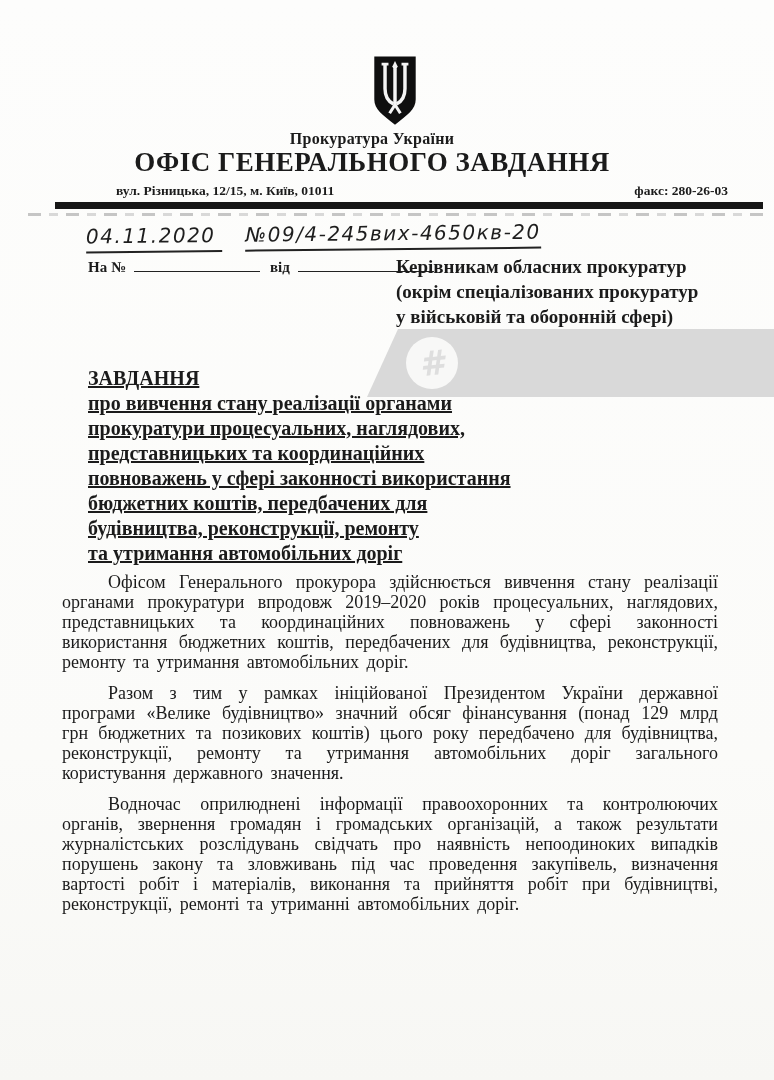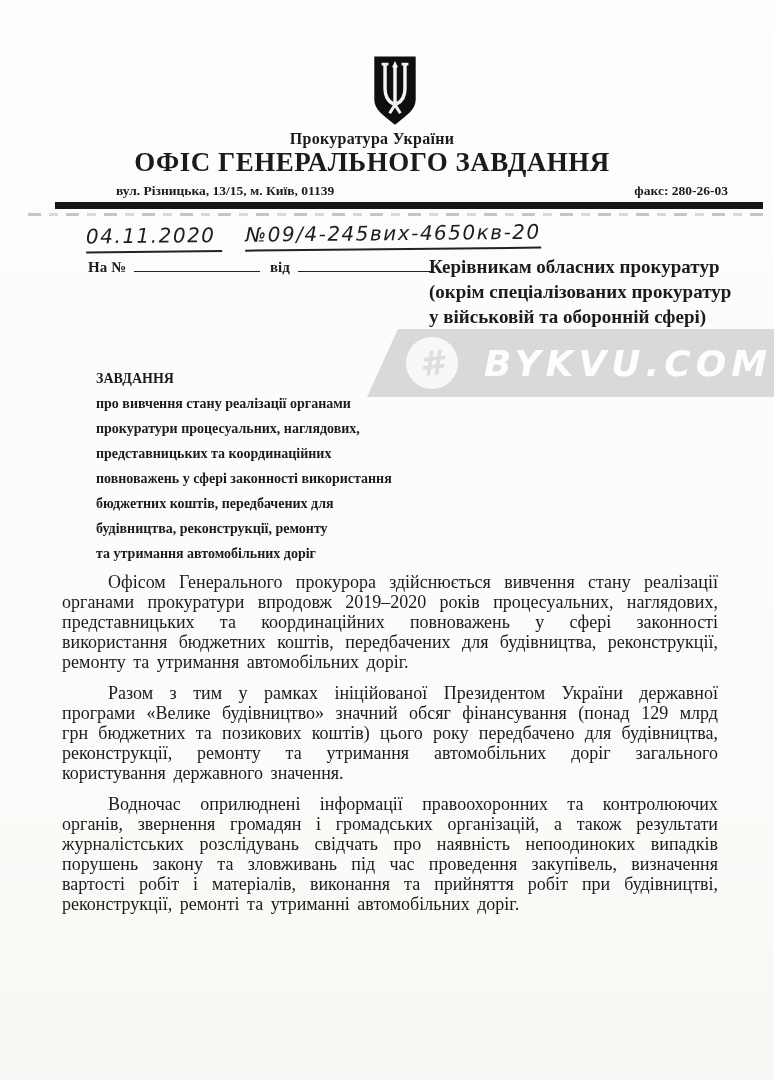--- a/index.html
+++ b/index.html
@@ -37,21 +37,21 @@
     font-size:20px; letter-spacing:1.5px; color:#1e1e1e; transform:rotate(-0.6deg);
   }
   .hw-date { border-bottom:2px solid #222; padding:0 6px 3px 0; margin-right:16px; }
   .hw-num  { border-bottom:2px solid #222; padding-bottom:3px; }
   .refline { position:absolute; top:258px; left:88px; font-weight:bold; font-size:15px; white-space:nowrap;text-align:right; }
   .blank { display:inline-block; border-bottom:1.5px solid #222; height:13px; }
   .blank1 { width:126px; margin:0 10px 0 8px; }
   .blank2 { width:136px; margin-left:8px; }
 
   .recipient {
-    position:absolute; top:254px; left:429px; width:345px;
+    position:absolute; top:254px; left:396px; width:345px;
     font-weight:bold; font-size:19px; line-height:25px; white-space:pre-line;
   }
 
   
   .watermark {
     position:absolute; top:329px; left:364px; width:410px; height:68px;
     background:#d9d9d9; display:flex; align-items:center;
     clip-path:polygon(34px 0, 100% 0, 100% 100%, 3px 100%);
   }
   .wm-circle {
@@ -63,22 +63,22 @@
     font-size:34px; color:#dedede; transform:rotate(-6deg); line-height:1;
   }
   .wm-text {
     margin-left:26px; font-family:"DejaVu Sans", sans-serif; font-style:italic;
     font-weight:600; font-size:36px; letter-spacing:5px; color:rgba(255,255,255,0.93);
     white-space:nowrap;
   }
 
   
   .task {
-    position:absolute; top:366px; left:96px; width:460px;
-    font-weight:bold; font-size:14px; line-height:25px;
+    position:absolute; top:366px; left:88px; width:460px;
+    font-weight:bold; font-size:20px; line-height:25px;text-decoration:underline;
   }
   .task-sub { white-space:pre-line; }
 
   
   .body-text {
     position:absolute; top:572px; left:62px; width:656px;
     font-size:18px; line-height:20px; text-align:justify; word-spacing:3px;
   }
   .body-text p { margin:0 0 11px; text-indent:46px; }
   .body-text p:last-child { margin-bottom:4px; }
@@ -95,21 +95,21 @@
       <path d="M30 18 V66" stroke="#f4f4f4" stroke-width="4.5" fill="none"></path>
       <path d="M17 12 V44 C17 55 22 61 28 64" stroke="#f4f4f4" stroke-width="4.5" fill="none"></path>
       <path d="M43 12 V44 C43 55 38 61 32 64" stroke="#f4f4f4" stroke-width="4.5" fill="none"></path>
       <path d="M12.5 12 H21.5 M38.5 12 H47.5" stroke="#f4f4f4" stroke-width="3.5"></path>
       <path d="M23 76 L30 65 L37 76" stroke="#f4f4f4" stroke-width="4" fill="none"></path>
     </svg>
   </div>
   <div class="org-small">Прокуратура України</div>
   <div class="org-title">ОФІС ГЕНЕРАЛЬНОГО ЗАВДАННЯ</div>
   <div class="addr-row">
-    <span>вул. Різницька, 13/15, м. Київ, 01139</span>
+    <span>вул. Різницька, 12/15, м. Київ, 01011</span>
     <span>факс: 280-26-03</span>
   </div>
   <div class="rule"></div>
   <div class="rule-noise"></div>
 
   <div class="handwriting">
     <span class="hw-date">04.11.2020</span>
     <span class="hw-num">№09/4-245вих-4650кв-20</span>
   </div>
 
@@ -118,21 +118,20 @@
   </div>
 
   <div class="recipient">Керівникам обласних прокуратур
 (окрім спеціалізованих прокуратур
 у військовій та оборонній сфері)</div>
 
   <div class="watermark">
     <span class="wm-circle">
         <span class="wm-hash">#</span>
       </span>
-    <span class="wm-text">BYKVU.COM</span>
   </div>
 
   <div class="task">
     <div class="task-title">ЗАВДАННЯ</div>
     <div class="task-sub">про вивчення стану реалізації органами
 прокуратури процесуальних, наглядових,
 представницьких та координаційних
 повноважень у сфері законності використання
 бюджетних коштів, передбачених для
 будівництва, реконструкції, ремонту

